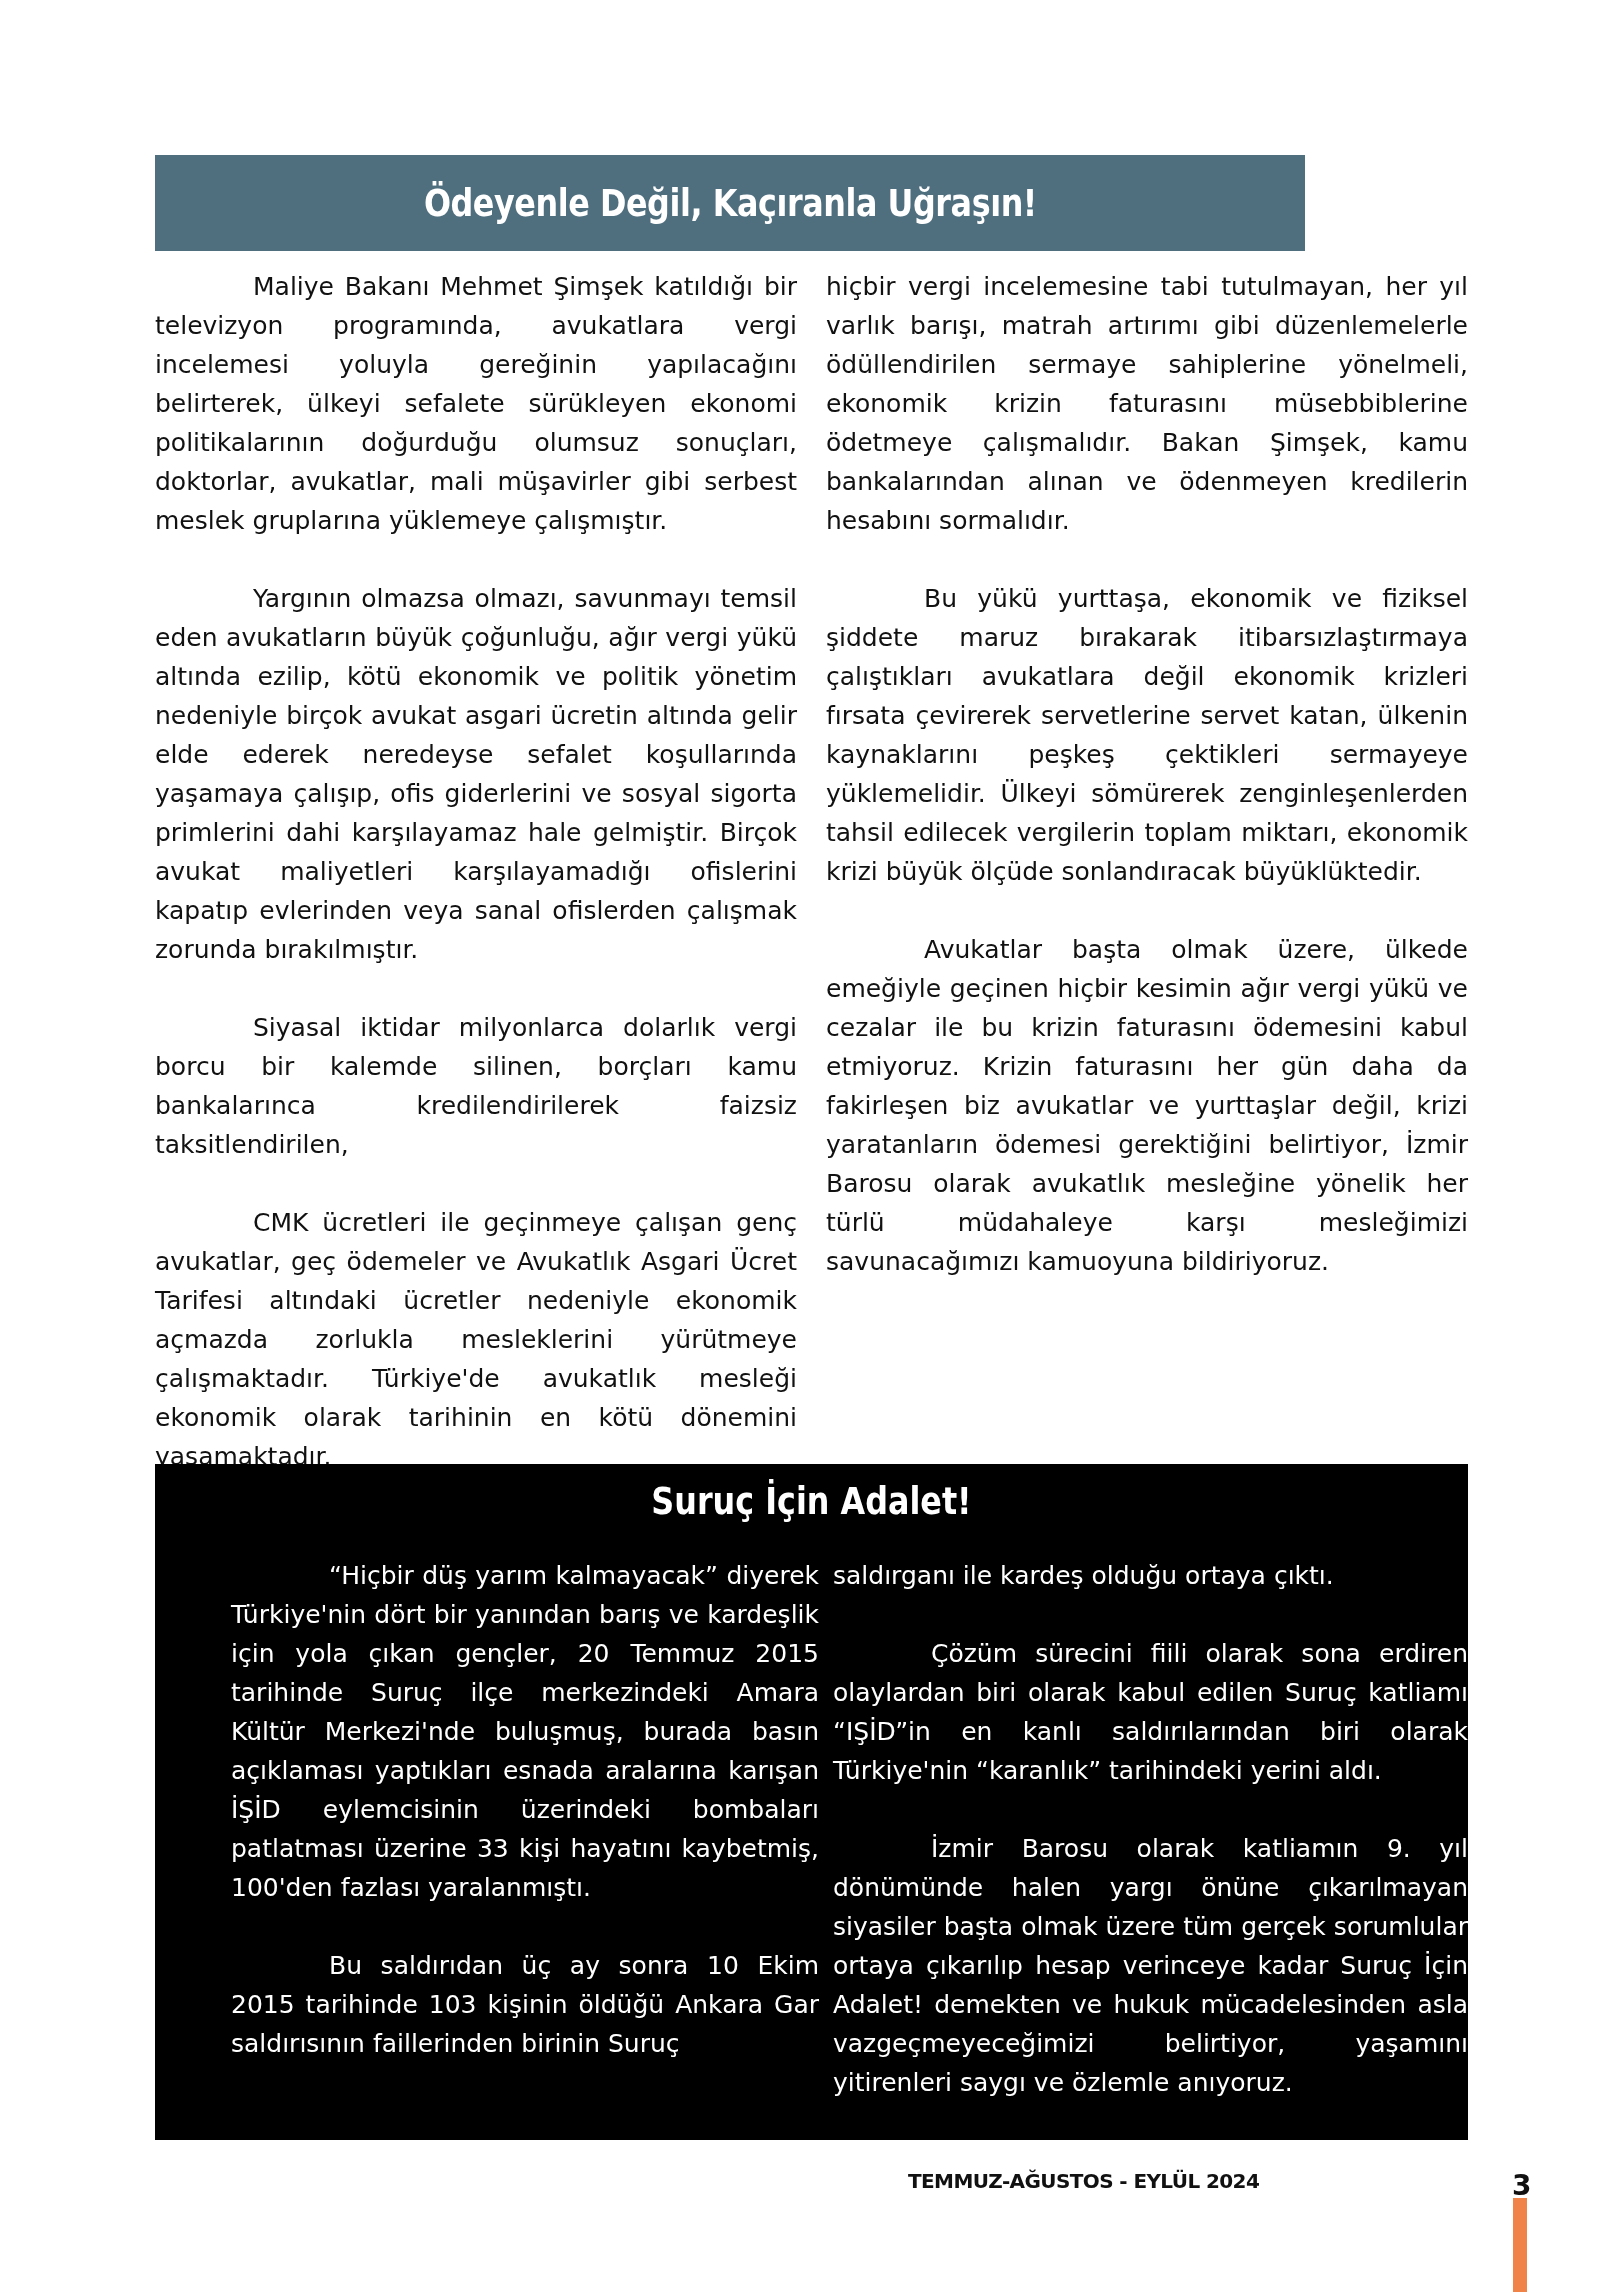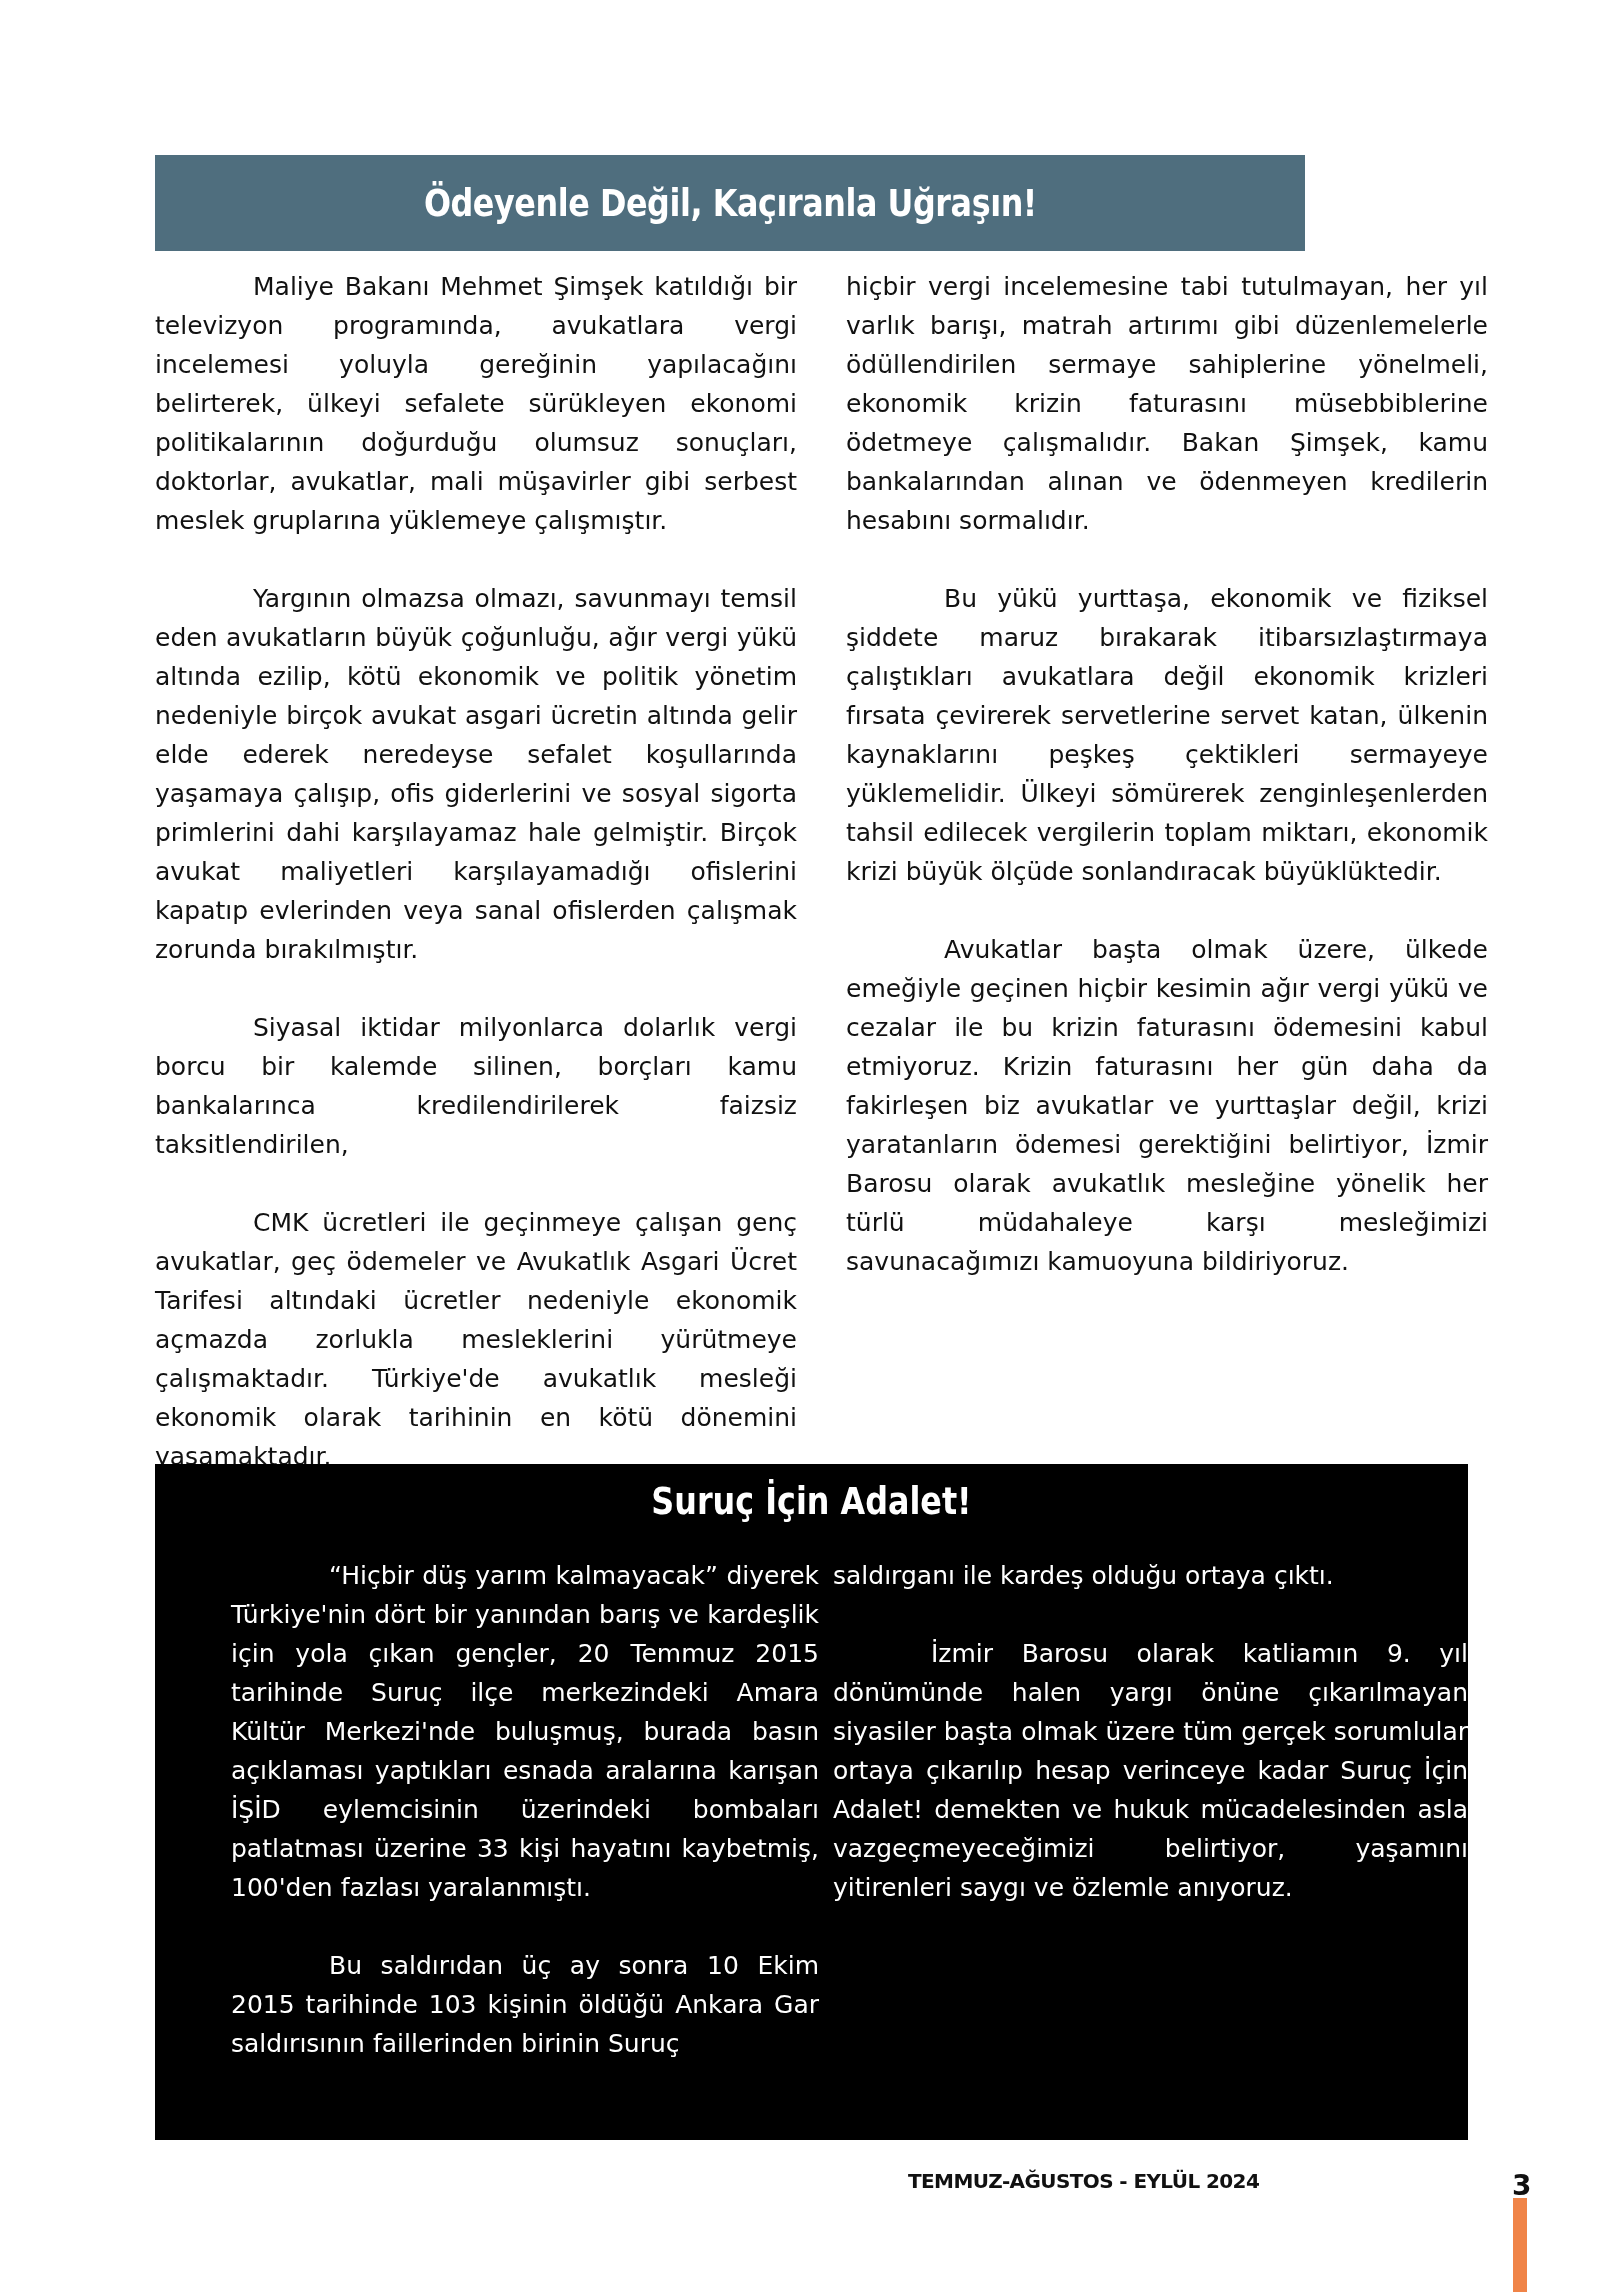--- a/index.html
+++ b/index.html
@@ -16,21 +16,21 @@
     margin: 0; font-family: "DejaVu Sans", sans-serif; font-weight: bold; font-size: 37px;
     letter-spacing: -0.5px; transform: scaleX(0.86);
   }
   .col {
     position: absolute; font-size: 25px; line-height: 39px; text-align: justify;
     font-family: "DejaVu Sans", sans-serif; font-weight: normal;
   }
   .col p { margin: 0 0 39px 0; text-indent: 98px; }
   .col p.noindent { text-indent: 0; }
   .col1 { left: 155px; top: 267px; width: 642px; }
-  .col2 { left: 826px; top: 267px; width: 642px; margin-left: 20px; }
+  .col2 { left: 826px; top: 267px; width: 642px; }
   .box2 {
     position: absolute; left: 155px; top: 1464px; width: 1313px; height: 676px;
     background: #000; color: #fff;
   }
   .box2 h2 {
     position: absolute; left: 0; right: 0; top: 15.7px; margin: 0; text-align: center;
     font-family: "DejaVu Sans", sans-serif; font-weight: bold; font-size: 37px;
     transform: scaleX(0.86);
   }
   .box2 .col { color: #fff; }
@@ -69,20 +69,21 @@
 </div>
 
 <div class="box2">
   <h2>Suruç İçin Adalet!</h2>
   <div class="col bcol1 narrow">
     <p>“Hiçbir düş yarım kalmayacak” diyerek Türkiye'nin dört bir yanından barış ve kardeşlik için yola çıkan gençler, 20 Temmuz 2015 tarihinde Suruç ilçe merkezindeki Amara Kültür Merkezi'nde buluşmuş, burada basın açıklaması yaptıkları esnada aralarına karışan İŞİD eylemcisinin üzerindeki bombaları patlatması üzerine 33 kişi hayatını kaybetmiş, 100'den fazlası yaralanmıştı.</p>
     <p>Bu saldırıdan üç ay sonra 10 Ekim 2015 tarihinde 103 kişinin öldüğü Ankara Gar saldırısının faillerinden birinin Suruç</p>
   </div>
   <div class="col bcol2 narrow">
     <p class="noindent">saldırganı ile kardeş olduğu ortaya çıktı.</p>
+    <p>Çözüm sürecini fiili olarak sona erdiren olaylardan biri olarak kabul edilen Suruç katliamı “IŞİD”in en kanlı saldırılarından biri olarak Türkiye'nin “karanlık” tarihindeki yerini aldı.</p>
     <p>İzmir Barosu olarak katliamın 9. yıl dönümünde halen yargı önüne çıkarılmayan siyasiler başta olmak üzere tüm gerçek sorumlular ortaya çıkarılıp hesap verinceye kadar Suruç İçin Adalet! demekten ve hukuk mücadelesinden asla vazgeçmeyeceğimizi belirtiyor, yaşamını yitirenleri saygı ve özlemle anıyoruz.</p>
   </div>
 </div>
 
 <div class="footer">TEMMUZ-AĞUSTOS - EYLÜL 2024</div>
 <div class="pagenum">3</div>
 <div class="orangebar"></div>
 
 
 </body></html>

